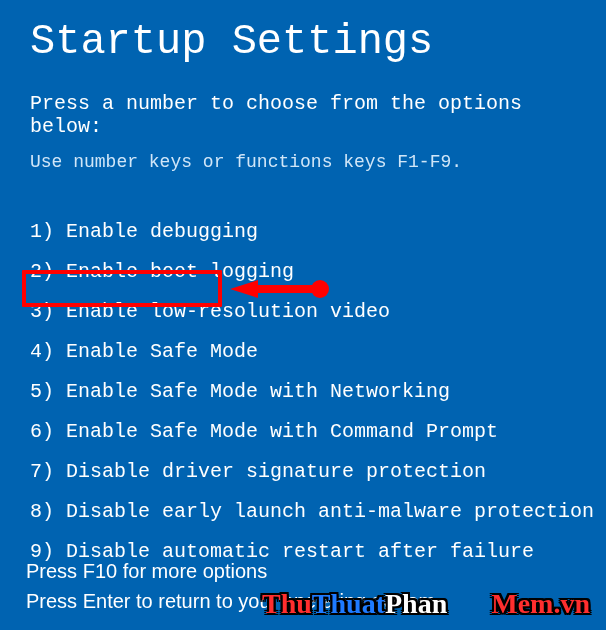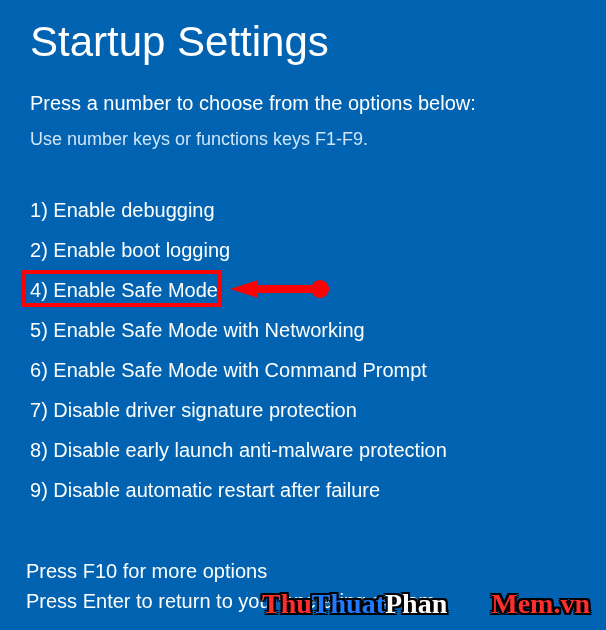--- a/index.html
+++ b/index.html
@@ -5,20 +5,21 @@
   * { margin: 0; padding: 0; box-sizing: border-box; }
   html, body { width: 606px; height: 630px; overflow: hidden; }
   body {
     background: #0063b1;
     color: #ffffff;
     font-family: "Segoe UI Light", "Segoe UI", Arial, sans-serif;
     position: relative;
   }
   .screen {
     padding: 18px 30px 0 30px;
+    font-family: Liberation Mono, monospace;
   }
   .title {
     font-size: 42px;
     font-weight: 300;
     letter-spacing: 0;
     margin-bottom: 26px;
   }
   .prompt {
     font-size: 20px;
     font-weight: 300;
@@ -95,20 +96,21 @@
 <body>
 
 <div class="screen">
   <h1 class="title">Startup Settings</h1>
   <div class="prompt">Press a number to choose from the options below:</div>
   <div class="hint">Use number keys or functions keys F1-F9.</div>
 
   <ul class="options">
     <li><span>1</span>) <span>Enable debugging</span></li>
     <li><span>2</span>) <span>Enable boot logging</span></li>
+    <li><span>3</span>) <span>Enable low-resolution video</span></li>
     <li><span>4</span>) <span>Enable Safe Mode</span></li>
     <li><span>5</span>) <span>Enable Safe Mode with Networking</span></li>
     <li><span>6</span>) <span>Enable Safe Mode with Command Prompt</span></li>
     <li><span>7</span>) <span>Disable driver signature protection</span></li>
     <li><span>8</span>) <span>Disable early launch anti-malware protection</span></li>
     <li><span>9</span>) <span>Disable automatic restart after failure</span></li>
   </ul>
 </div>
 
 <div class="footer">

